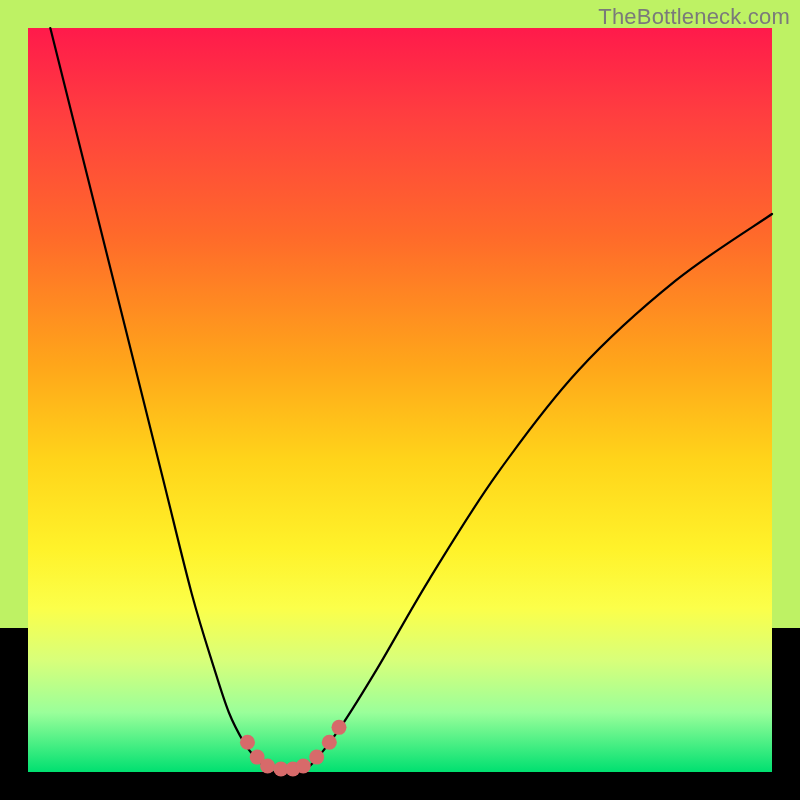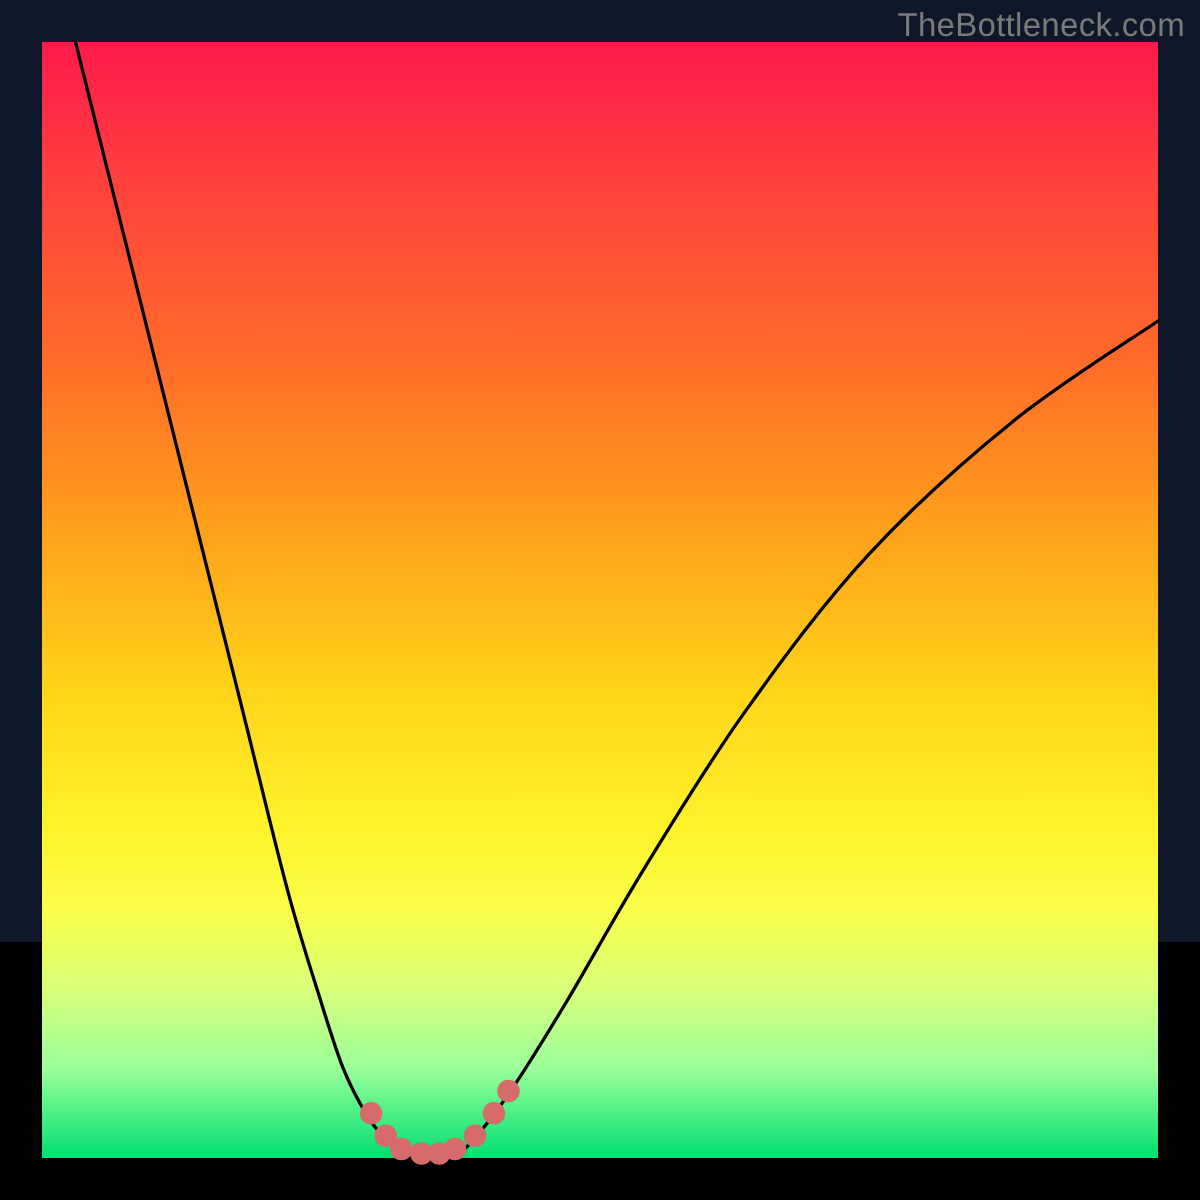--- a/index.html
+++ b/index.html
@@ -10,21 +10,21 @@
     background: #000;
     overflow: hidden;
     font-family: Arial, Helvetica, sans-serif;
   }
   .frame {
     position: absolute;
     left: 0;
     top: 0;
     width: 800px;
     height: 628px;
-    background: #0f172a;
+    background: #bef264;
   }
   .plot {
     position: absolute;
     left: 28px;
     top: 28px;
     width: 744px;
     height: 744px;
     background: linear-gradient(
       to bottom,
       #ff1a4b 0%,

